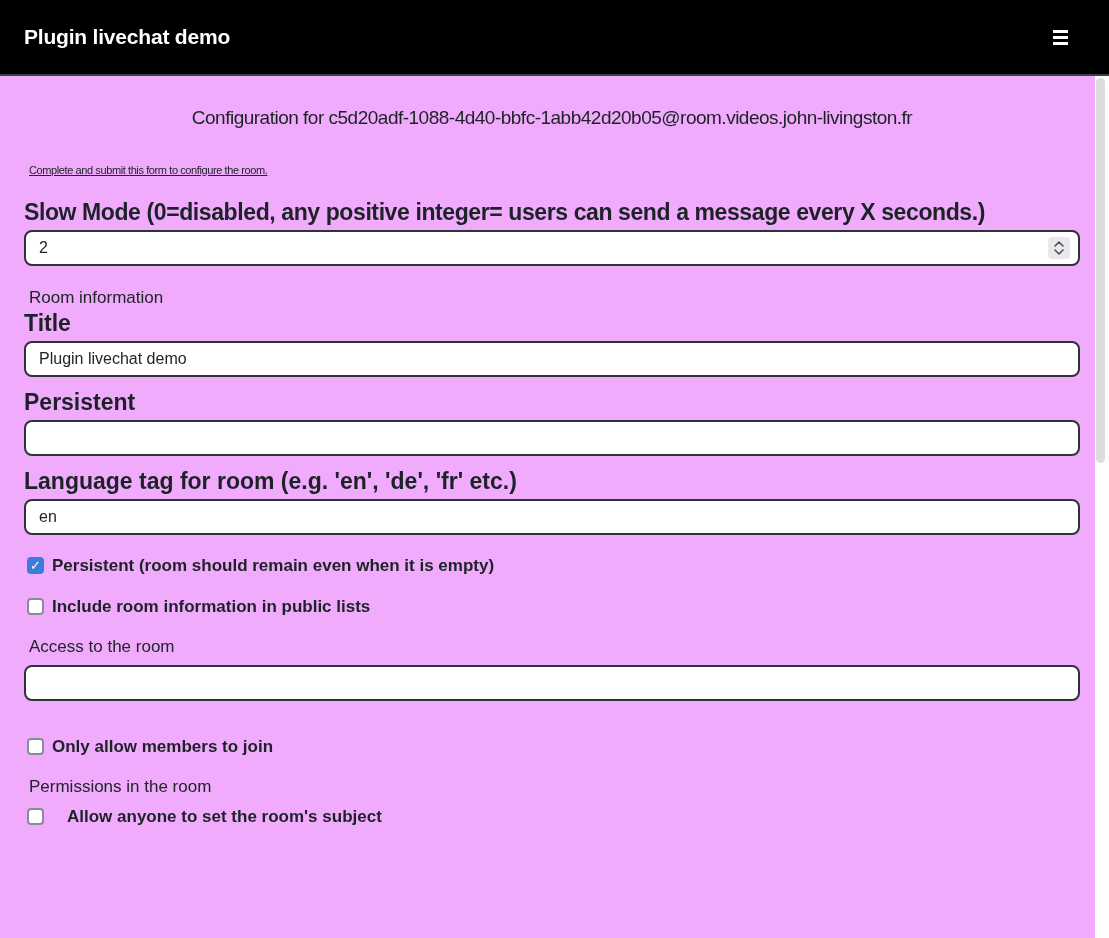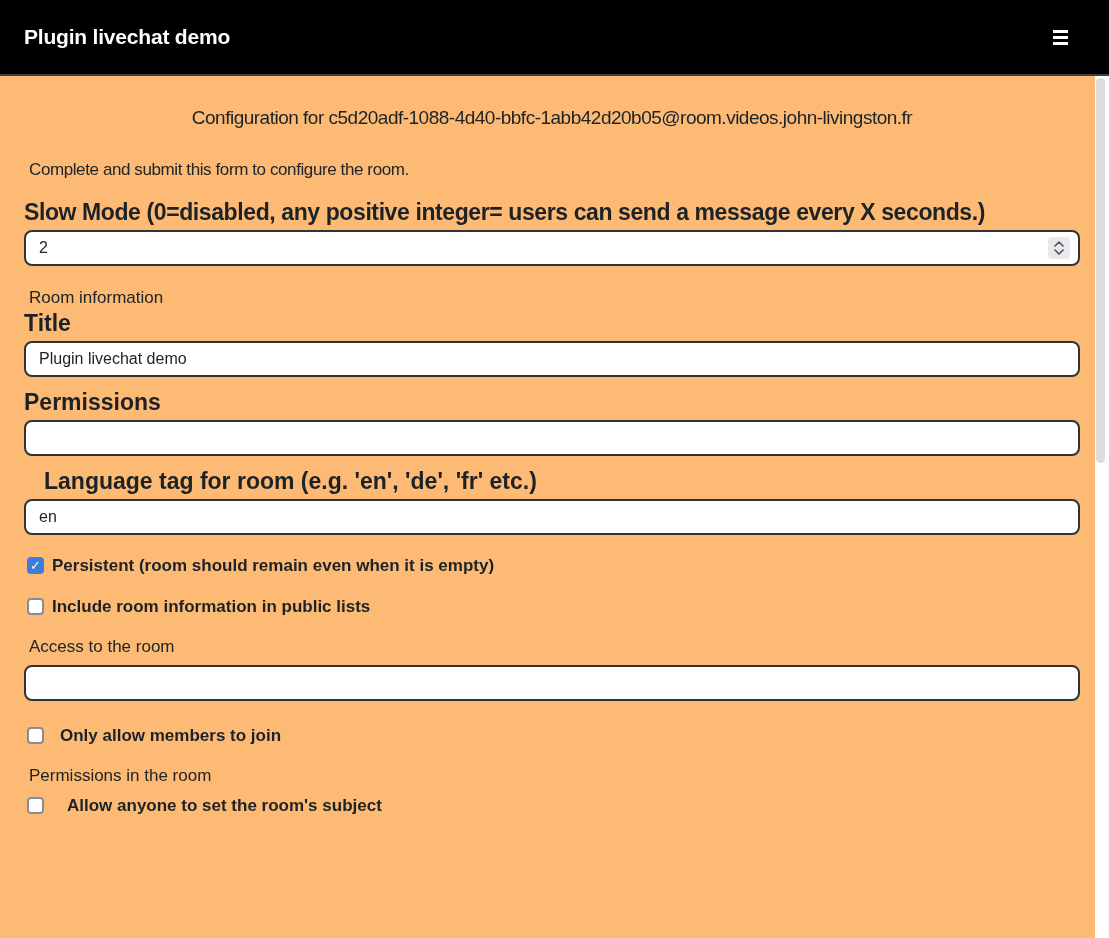--- a/index.html
+++ b/index.html
@@ -3,21 +3,21 @@
 <meta charset="utf-8">
 <style>
   * { margin: 0; padding: 0; box-sizing: border-box; }
   html, body {
     width: 1109px; height: 938px;
     background: #ffffff;
     font-family: "Liberation Sans", "DejaVu Sans", sans-serif;
     color: #212529;
     overflow: hidden;
   }
-  .viewport { position: relative; width: 1109px; height: 938px; background: #fdba74; }
+  .viewport { position: relative; width: 1109px; height: 938px; background: #f0abfc; }
 
   
   .app-header {
     position: absolute; top: 0; left: 0; width: 1109px; height: 76px;
     background: #000000;
     border-bottom: 2px solid #3a3f44;
     display: flex; align-items: center; justify-content: space-between;
     padding: 0 32px 0 24px;
   }
   .app-title {
@@ -35,22 +35,23 @@
     position: absolute; top: 76px; left: 0; width: 1096px; height: 754px;
     padding: 31px 16px 0 24px;
     overflow: hidden;
   }
   .page-heading {
     font-size: 19px; font-weight: 400; text-align: center;
     letter-spacing: -0.5px; color: #1d2227; line-height: 22px;
   }
   .cond { letter-spacing: -0.4px; }
   .instructions {
-    margin-top: 32px; font-size: 17px; line-height: 18px; color: #212529;
+    margin-top: 32px; font-size: 11px; line-height: 18px; color: #212529;
     padding-left: 5px;
+    text-decoration: underline;
   }
   .flabel {
     display: block; font-size: 23px; font-weight: 700; line-height: 18px;
     color: #1d2227;
   }
   .sect {
     font-size: 17px; font-weight: 400; line-height: 18px; color: #212529;
     padding-left: 5px;
   }
   .input-wrap { position: relative; }
@@ -130,41 +131,41 @@
             <path d="M1 1 L5 5 L9 1" fill="none" stroke="#4b5157" stroke-width="1.6" stroke-linecap="round" stroke-linejoin="round"></path>
           </svg>
       </span>
     </div>
 
     <div class="sect" style="margin-top:23px;">Room information</div>
 
     <label class="flabel" style="margin-top:7px;">Title</label>
     <input class="tinput" style="margin-top: 9px;" type="text" value="Plugin livechat demo">
 
-    <label class="flabel" style="margin-top:16px;">Permissions</label>
+    <label class="flabel" style="margin-top:16px;">Persistent</label>
     <input class="tinput" style="margin-top: 9px;" type="text" value="">
 
-    <label class="flabel" style="margin-top:16px;margin-left:20px;">Language tag for room (e.g. 'en', 'de', 'fr' etc.)</label>
+    <label class="flabel" style="margin-top:16px;">Language tag for room (e.g. 'en', 'de', 'fr' etc.)</label>
     <input class="tinput" style="margin-top: 9px;" type="text" value="en">
 
     <div class="check-row" style="margin-top:22px;">
       <span class="cbox checked"></span>
       <span class="clabel">Persistent (room should remain even when it is empty)</span>
     </div>
 
     <div class="check-row" style="margin-top:23px;">
       <span class="cbox"></span>
       <span class="clabel">Include room information in public lists</span>
     </div>
 
     <div class="sect" style="margin-top:22px;">Access to the room</div>
 
     <input class="tinput" style="margin-top: 9px;" type="text" value="">
 
-    <div class="check-row" style="margin-top:26px;gap:8px;">
+    <div class="check-row" style="margin-top:37px;">
       <span class="cbox"></span>
       <span class="clabel">Only allow members to join</span>
     </div>
 
 
     <div class="sect" style="margin-top:22px;">Permissions in the room</div>
 
     <div class="check-row" style="margin-top:12px;gap:15px;">
       <span class="cbox"></span>
       <span class="clabel">Allow anyone to set the room's subject</span>

